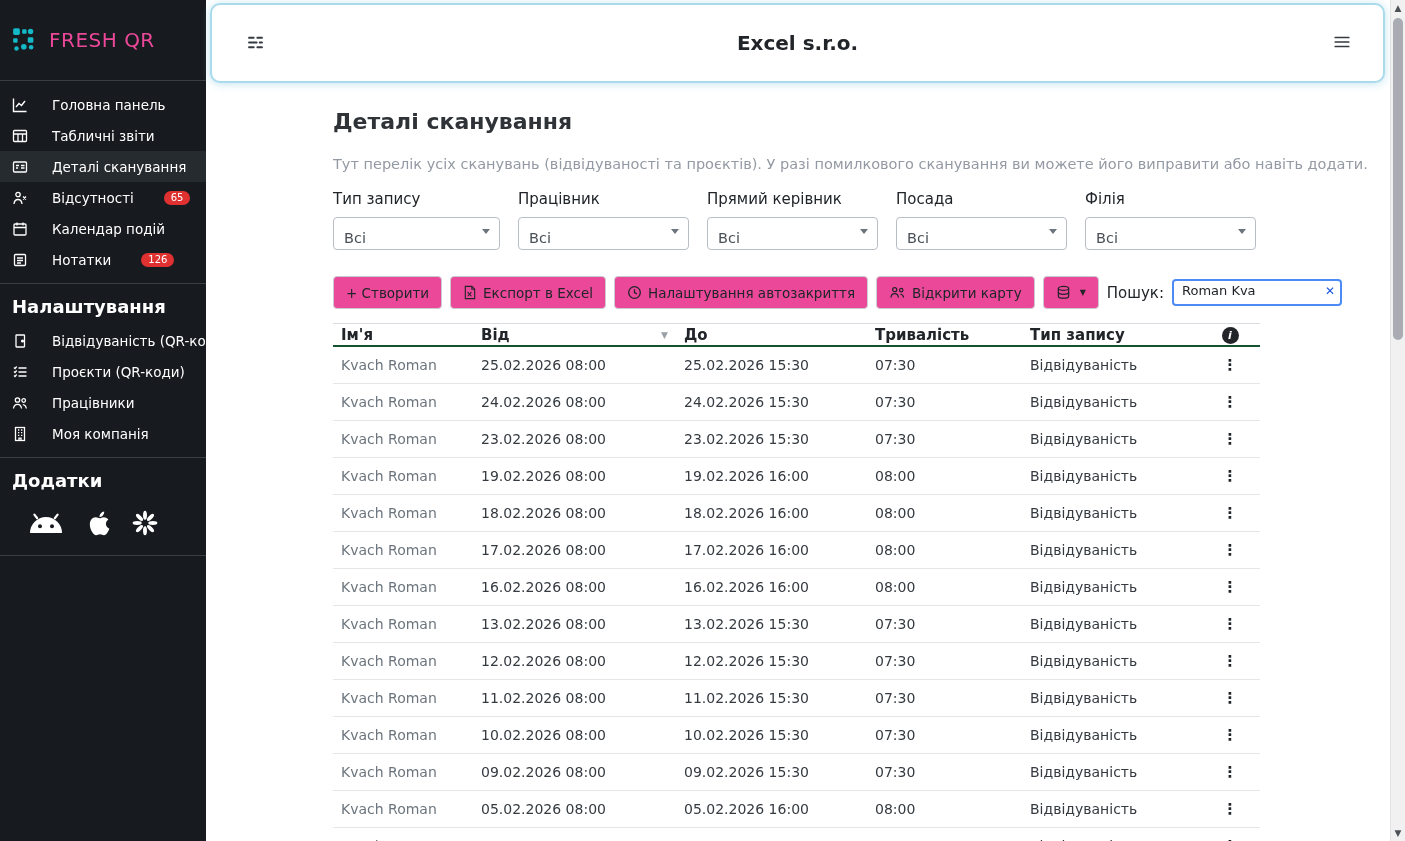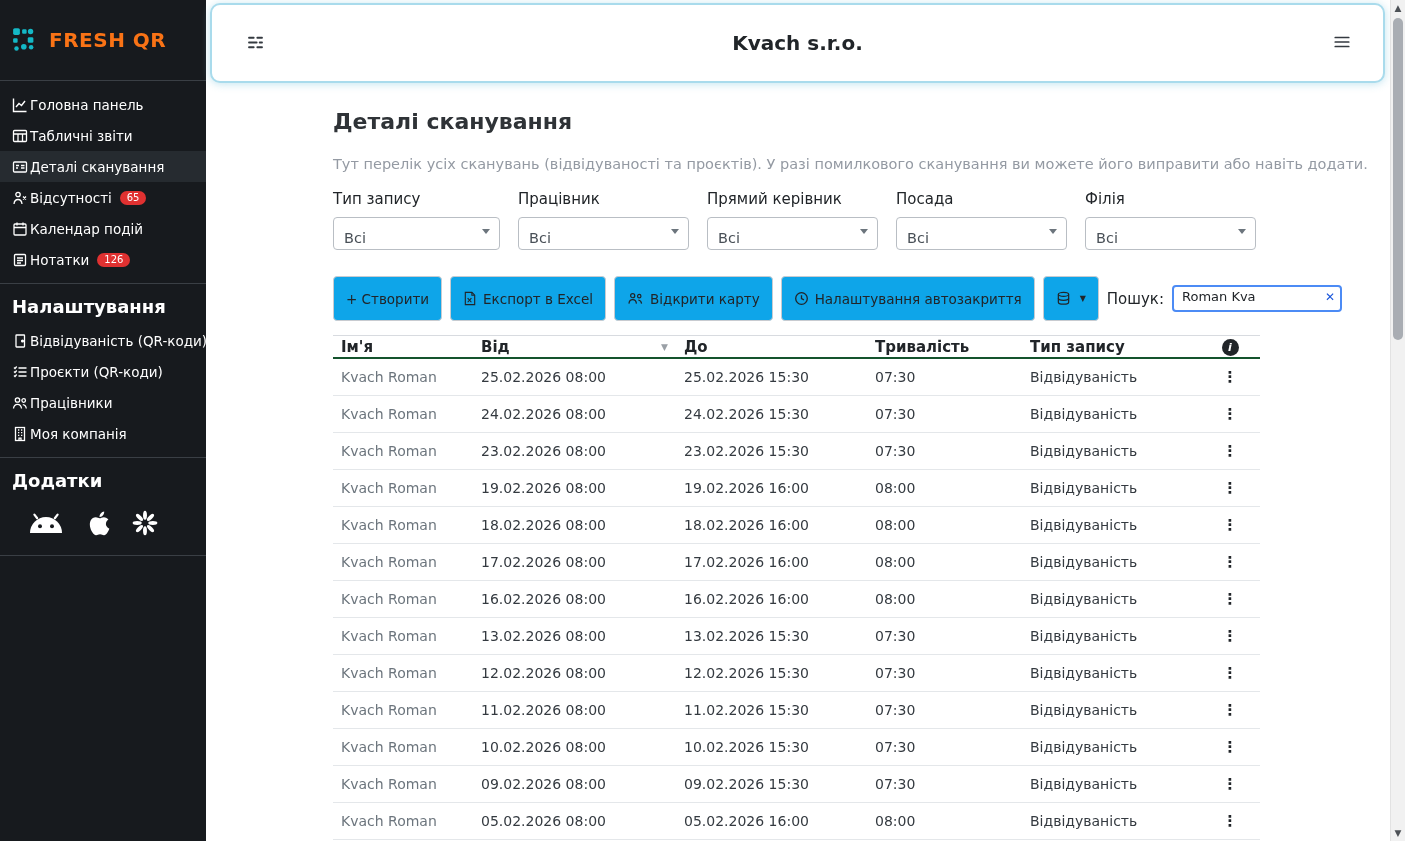--- a/index.html
+++ b/index.html
@@ -4,24 +4,24 @@
 <style>
   * { margin:0; padding:0; box-sizing:border-box; }
   html,body { width:1405px; height:841px; overflow:hidden; background:#fff;
     font-family:"DejaVu Sans","Liberation Sans",sans-serif; }
   .app { position:relative; width:1405px; height:841px; background:#fff; }
 
   
   .sidebar { position:absolute; left:0; top:0; width:206px; height:841px;
     background:#171a1e; color:#fff; }
   .logo-row { display:flex; align-items:center; gap:10px; height:80px; padding-left:12px; }
-  .logo-text { font-size:20px; font-weight:700; letter-spacing:.5px; color:#f97316; }
+  .logo-text { font-size:20px; font-weight:400; letter-spacing:.5px; color:#ec4899; }
   .sb-divider { border-top:1px solid #3a3f45; margin:0; }
   .nav { padding:8px 0; }
-  .nav-item { display:flex; align-items:center; gap:2px; height:31px; padding:0 12px;
+  .nav-item { display:flex; align-items:center; gap:24px; height:31px; padding:0 12px;
     font-size:13.5px; color:#fff; cursor:pointer; white-space:nowrap; }
   .nav-item.active { background:#262b30; }
   .nav-item svg { flex:0 0 auto; }
   .badge { background:#e03131; color:#fff; border-radius:10px; font-size:10px;
     font-weight:normal; padding:2px 7px; margin-left:6px; line-height:1; }
   .section-title { font-size:18px; font-weight:bold; padding:12px 12px 8px 12px; color:#fff; }
   .apps-row { display:flex; align-items:center; gap:22px; padding:10px 0 18px 28px; }
   .app-icon { display:inline-flex; cursor:pointer; }
 
   
@@ -56,22 +56,22 @@
   .filter-label { font-size:15px; color:#212529; margin-bottom:9px; }
   .select-wrap { position:relative; }
   .select-wrap select { width:100%; height:33px; font-size:14.5px; color:#495057;
     border:1px solid #b9bec4; border-radius:4px; background:#fff; padding:8px 26px 0 10px;
     appearance:none; -webkit-appearance:none; font-family:inherit; }
   .select-caret { position:absolute; right:10px; top:12px; width:0; height:0; pointer-events:none;
     border-left:4px solid transparent; border-right:4px solid transparent; border-top:5px solid #6c757d; }
 
   
   .toolbar { display:flex; align-items:center; margin-top:26px; }
-  .btn { display:inline-flex; align-items:center; gap:6px; height:45px; padding:0 12px;
-    background:#0ea5e9; border:1px solid #c8cbd0; border-radius:4px; font-size:13.5px;
+  .btn { display:inline-flex; align-items:center; gap:6px; height:33px; padding:0 12px;
+    background:#ec4899; border:1px solid #c8cbd0; border-radius:4px; font-size:13.5px;
     color:#212529; cursor:pointer; margin-right:8px; font-family:inherit; white-space:nowrap; }
   .btn .caret-sm { font-size:8px; color:#212529; margin-left:3px; }
   .search-zone { margin-left:auto; display:flex; align-items:center; }
   .search-label { font-size:15px; color:#212529; margin-right:8px; }
   .search-wrap { position:relative; }
   .search-wrap input { width:170px; height:27px; border:2px solid #4c8bf5; border-radius:4px;
     font-size:13px; color:#212529; padding:0 26px 4px 8px; font-family:inherit; outline:none; }
   .search-clear { position:absolute; right:7px; top:5px; font-size:12px; color:#1a56db;
     cursor:pointer; font-weight:bold; }
 
@@ -252,21 +252,21 @@
 
     <header class="topbar">
       <button class="topbar-btn left">
         <svg width="19" height="19" viewBox="0 0 16 16">
           <g stroke="#343a40" stroke-width="1.5" stroke-linecap="round" fill="none">
             <path d="M2.5 4h4M2.5 8h6.5M2.5 12h4"></path>
               <path d="M9.5 4h4M11.5 8h2M9.5 12h4"></path>
           </g>
         </svg>
       </button>
-      <span class="topbar-title">Kvach s.r.o.</span>
+      <span class="topbar-title">Excel s.r.o.</span>
       <button class="topbar-btn right">
         <svg width="18" height="18" viewBox="0 0 16 16">
           <g stroke="#343a40" stroke-width="1.5" stroke-linecap="round" fill="none">
             <path d="M2 4h12M2 8h12M2 12h12"></path>
           </g>
         </svg>
       </button>
     </header>
 
     <section class="content">
@@ -329,38 +329,38 @@
           <svg width="14" height="15" viewBox="0 0 14 16">
             <g stroke="#212529" fill="none" stroke-width="1.2">
               <path d="M2 1.5h7l3 3v10H2z"></path>
                 <path d="M9 1.5v3h3"></path>
                 <path d="M4.5 7.5l4 4.5M8.5 7.5l-4 4.5"></path>
             </g>
           </svg>
           <span>Експорт в Excel</span>
         </button>
         <button class="btn">
+          <svg width="15" height="15" viewBox="0 0 16 16">
+            <g stroke="#212529" fill="none" stroke-width="1.4">
+              <circle cx="8" cy="8" r="6.2"></circle>
+                <path d="M8 4.5V8l2.6 1.5"></path>
+            </g>
+          </svg>
+          <span>Налаштування автозакриття</span>
+        </button>
+        <button class="btn">
           <svg width="17" height="15" viewBox="0 0 18 16">
             <g stroke="#212529" fill="none" stroke-width="1.3">
               <circle cx="6" cy="5" r="2.2"></circle>
                 <path d="M2 13.5c.3-2.8 1.9-4.2 4-4.2s3.7 1.4 4 4.2"></path>
               <circle cx="13" cy="5.5" r="1.8"></circle>
                 <path d="M12 9.6c1.9.2 3.2 1.5 3.5 3.9"></path>
             </g>
           </svg>
           <span>Відкрити карту</span>
-        </button>
-        <button class="btn">
-          <svg width="15" height="15" viewBox="0 0 16 16">
-            <g stroke="#212529" fill="none" stroke-width="1.4">
-              <circle cx="8" cy="8" r="6.2"></circle>
-                <path d="M8 4.5V8l2.6 1.5"></path>
-            </g>
-          </svg>
-          <span>Налаштування автозакриття</span>
         </button>
         <button class="btn">
           <svg width="15" height="15" viewBox="0 0 16 16">
             <g stroke="#212529" fill="none" stroke-width="1.3">
               <ellipse cx="8" cy="3.6" rx="5.5" ry="2.1"></ellipse>
               <path d="M2.5 3.6v8.4c0 1.2 2.5 2.1 5.5 2.1s5.5-.9 5.5-2.1V3.6"></path>
               <path d="M2.5 7.8c0 1.2 2.5 2.1 5.5 2.1s5.5-.9 5.5-2.1"></path>
             </g>
           </svg>
           <span class="caret-sm">▼</span>

